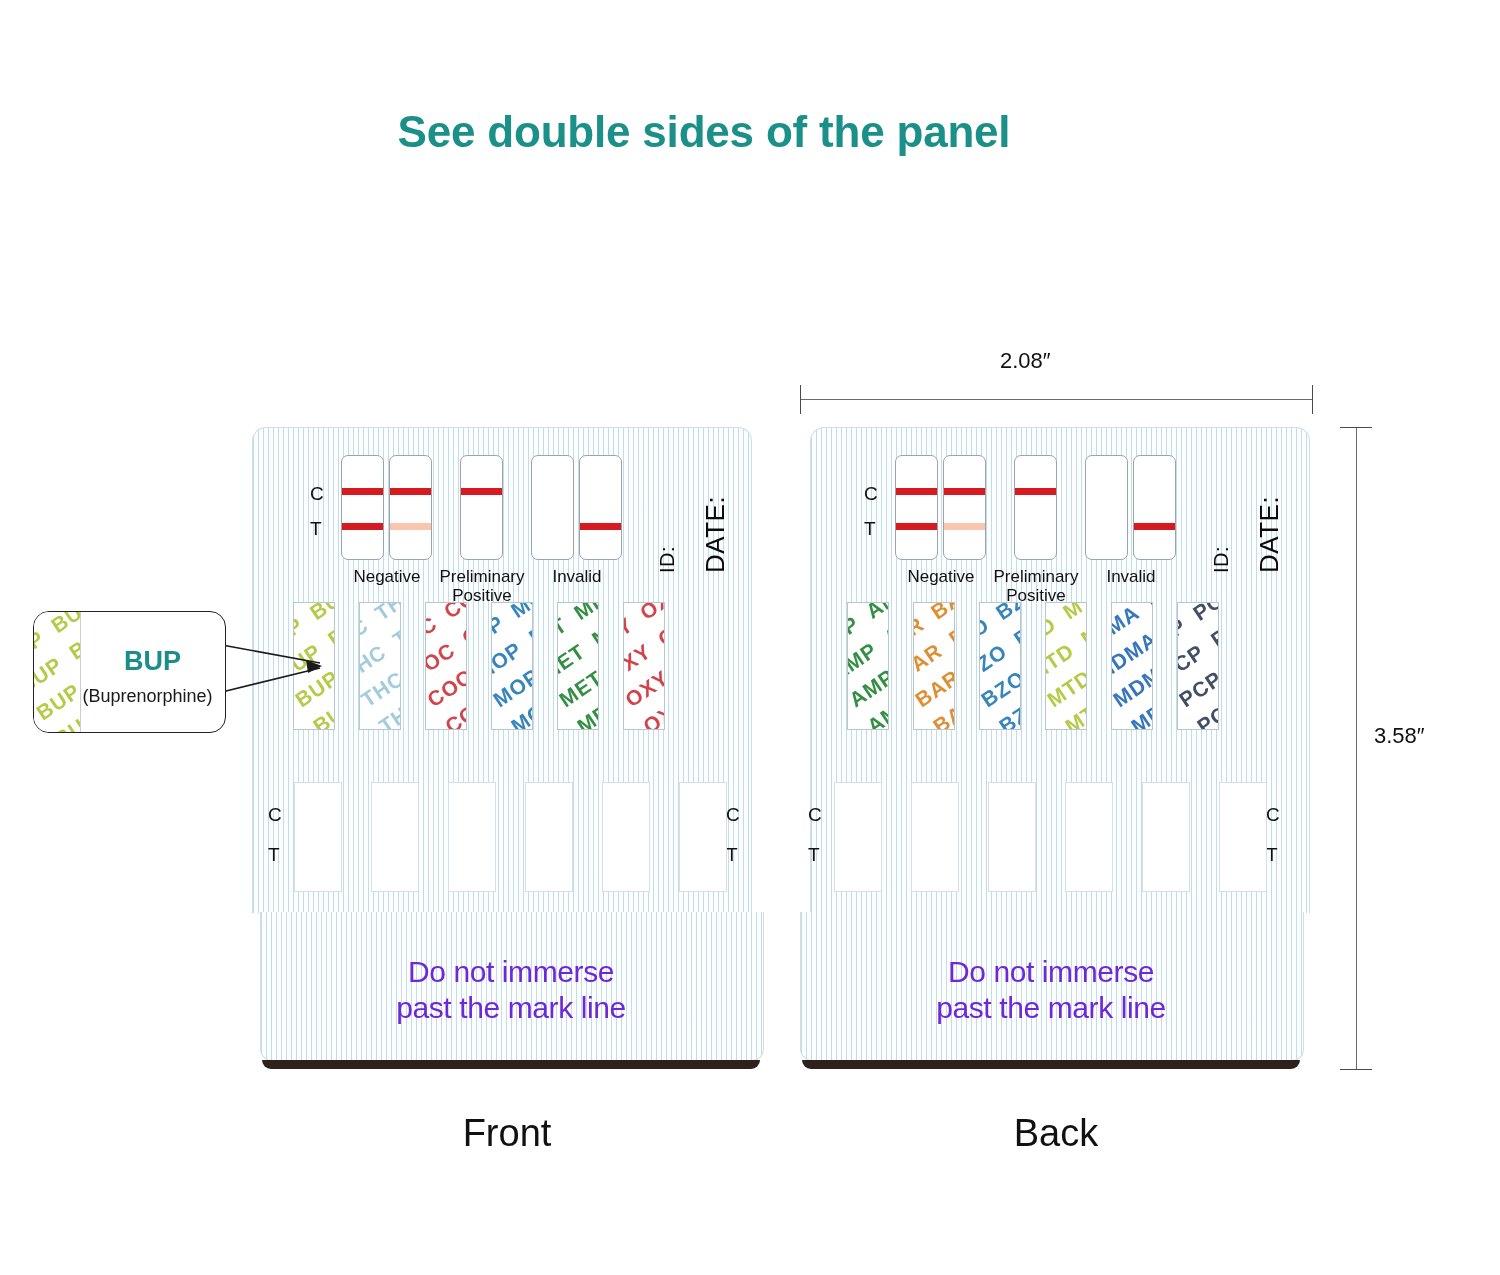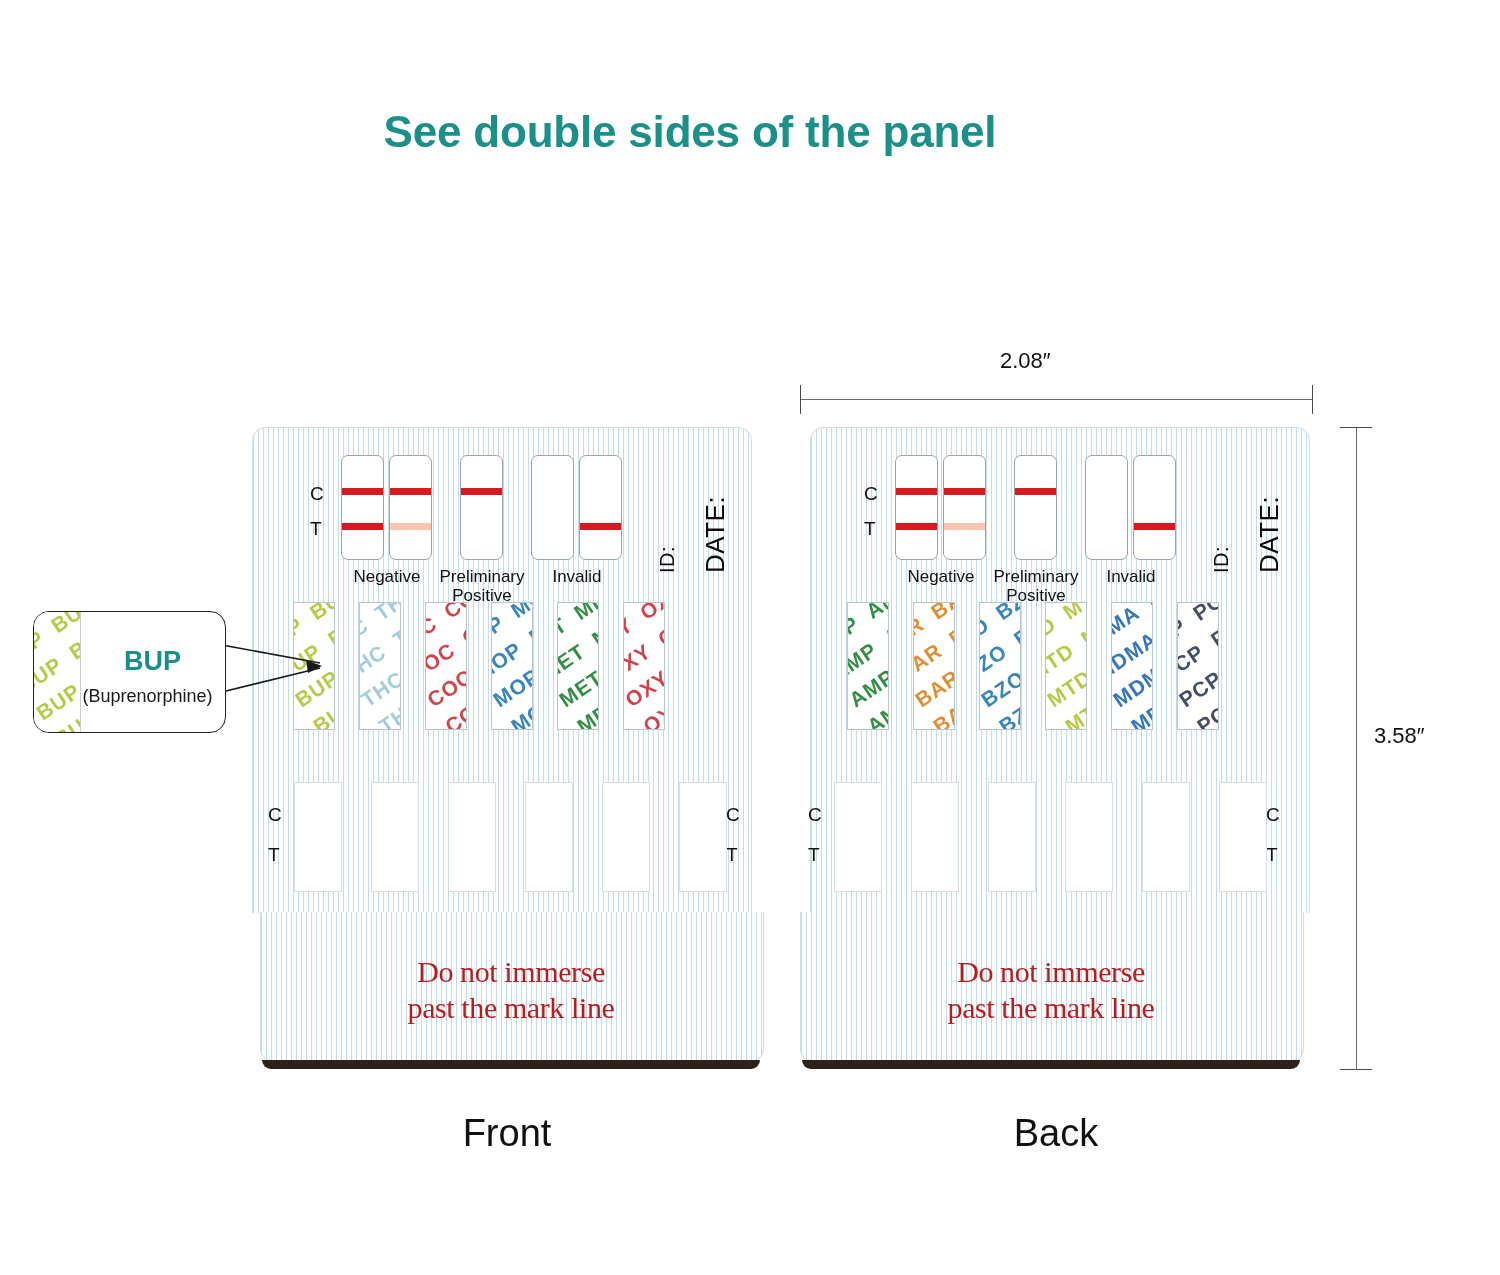--- a/index.html
+++ b/index.html
@@ -7,21 +7,21 @@
     width:1500px;height:1275px;
     background:#ffffff;
     font-family:"Liberation Sans", sans-serif;
     position:relative;
     overflow:hidden;
   }
   .stage{position:absolute;left:0;top:0;width:1500px;height:1275px;}
 
   
   .headline{
-    position:absolute;left:0;top:100px;width:1380px;
+    position:absolute;left:14px;top:100px;width:1380px;
     text-align:center;
     color:#1a9089;
     font-weight:bold;
     font-size:44px;
     line-height:1.45;
     letter-spacing:-0.2px;
   }
   .headline .l2{display:block;}
 
   
@@ -120,24 +120,24 @@
     background:#ffffff;
     border:1px solid #d4e0e6;
     box-sizing:border-box;
   }
 
   
   .immerse{
     position:absolute;
     text-align:center;
     font-size:30px;
-    color:#b91c1c;
+    color:#6d28d9;
     line-height:1.2;
     letter-spacing:-0.4px;
-    font-family:Liberation Serif, serif;
+    font-family:Liberation Sans, sans-serif;
   }
 
   
   .caption{
     position:absolute;
     font-size:38px;
     color:#111;
     text-align:center;
     font-family:"Liberation Sans", sans-serif;
   }

